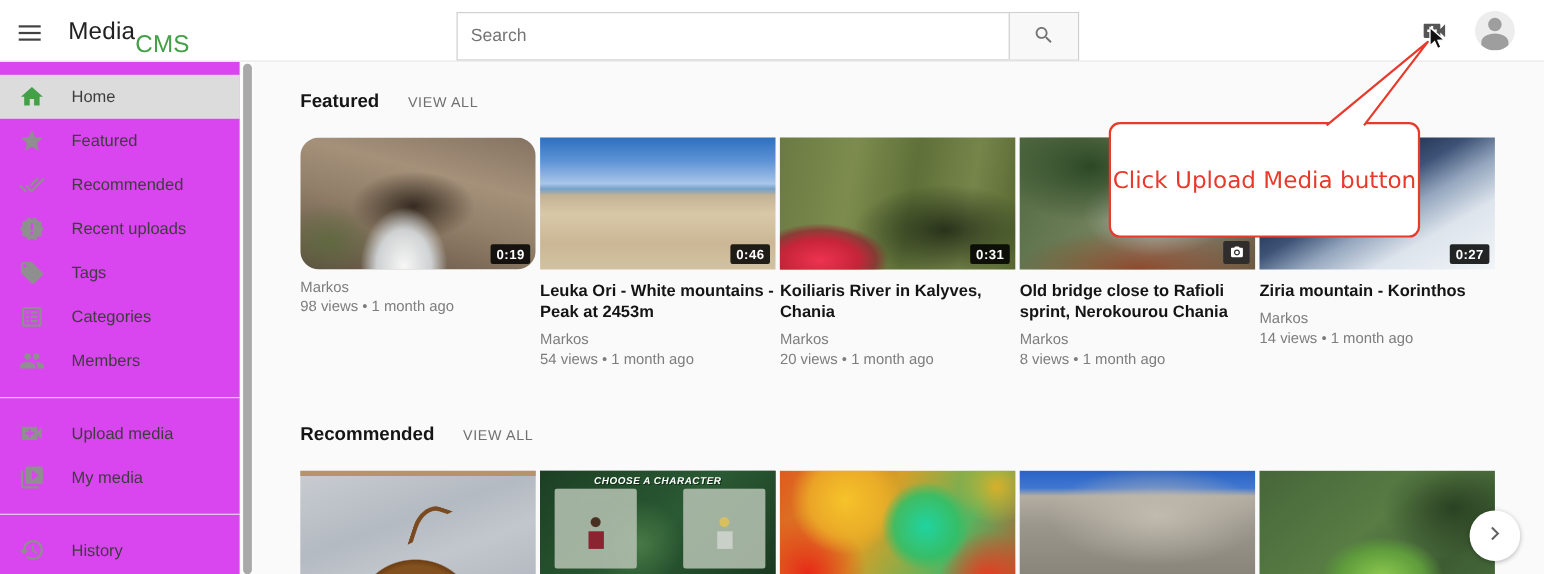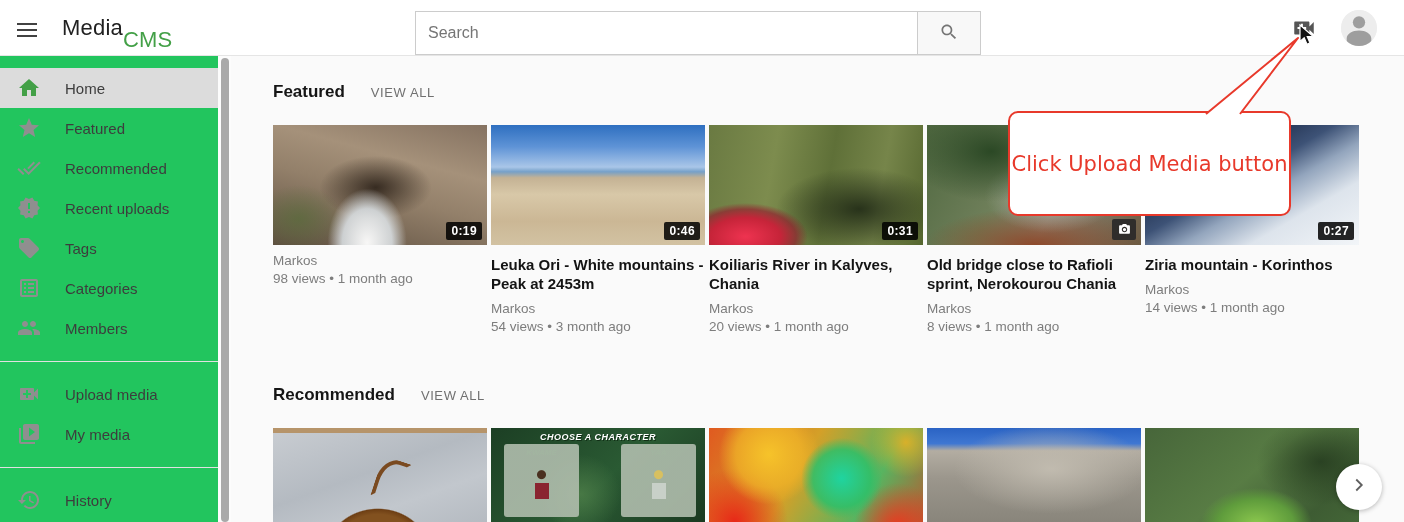--- a/index.html
+++ b/index.html
@@ -31,21 +31,21 @@
   .search-btn svg { width:20px; height:20px; fill:#757575; }
 
   .header-upload { position:absolute; left:1291px; top:15px; width:26px; height:26px; cursor:pointer; }
   .header-upload svg { width:26px; height:26px; fill:#555555; }
   .avatar { position:absolute; left:1341px; top:10px; width:36px; height:36px; border-radius:50%;
     background:#ededed; overflow:hidden; cursor:pointer; }
   .avatar svg { width:36px; height:36px; }
 
   
   .sidebar { position:absolute; left:0; top:56px; width:218px; height:466px;
-    background:#22c55e; z-index:10; padding-top:12px; }
+    background:#d946ef; z-index:10; padding-top:12px; }
   .sb-item { display:flex; align-items:center; height:40px; padding-left:17px; cursor:pointer;
     font-size:15px; font-weight:500; color:#3d3d3d; }
   .sb-item .sb-icon { width:24px; height:24px; margin-right:24px; flex:0 0 24px; }
   .sb-item .sb-icon svg { width:24px; height:24px; fill:#8f8f8f; }
   .sb-item.active { background:#dcdcdc; }
   .sb-item.active .sb-icon svg { fill:#43a047; }
   .sb-divider { height:1px; background:#e1e1e1; margin:13px 0 12px 0; }
 
   .v-scrollbar { position:absolute; left:218px; top:56px; width:13px; height:466px; background:#fcfcfc; z-index:11; }
   .v-thumb { position:absolute; left:3px; top:2px; width:8px; height:464px; background:#a9a9a9; border-radius:4px; }
@@ -67,21 +67,21 @@
   .cam-badge svg { width:13px; height:13px; fill:#ffffff; }
   .card-title { margin-top:10px; font-size:15px; font-weight:700; line-height:19px; color:#141414; }
   .card-author { margin-top:7px; font-size:13.5px; color:#7d7d7d; line-height:18px; }
   .card-meta { font-size:13.5px; color:#7d7d7d; line-height:18px; }
 
   
   .thumb-f1 { background:
     radial-gradient(ellipse 55px 75px at 44% 98%, rgba(255,255,255,.95), rgba(228,236,242,.8) 45%, transparent 72%),
     radial-gradient(ellipse 80px 45px at 48% 52%, rgba(38,28,20,.85), transparent 70%),
     radial-gradient(ellipse 60px 45px at 12% 78%, rgba(88,108,58,.7), transparent 75%),
-    linear-gradient(15deg, #5e4f40, #93806a 45%, #a5917a 68%, #857261); }
+    linear-gradient(15deg, #5e4f40, #93806a 45%, #a5917a 68%, #857261); border-radius: 17px; }
   .thumb-f2 { background: linear-gradient(180deg,
     #2e6fc0 0%, #5e93d6 18%, #a9c6e8 35%, #76a0c8 39%,
     #c4b294 44%, #d8c8a8 58%, #cbb795 80%, #d2c2a2 100%); }
   .thumb-f3 { background:
     radial-gradient(ellipse 78px 42px at 17% 93%, #ee3350, #c62439 45%, rgba(150,25,45,.65) 65%, transparent 80%),
     radial-gradient(ellipse 110px 55px at 70% 70%, rgba(32,42,22,.9), transparent 75%),
     linear-gradient(100deg, #6a7a42 0%, #7d8c4e 30%, #5f7038 55%, #76854a 78%, #55662f 100%); }
   .thumb-f4 { background:
     radial-gradient(ellipse 115px 70px at 30% 22%, rgba(38,68,33,.92), transparent 72%),
     radial-gradient(ellipse 95px 55px at 58% 58%, rgba(188,194,188,.75), transparent 70%),
@@ -269,21 +269,21 @@
         <div class="card-author">Markos</div>
         <div class="card-meta">98 views • 1 month ago</div>
       </div>
 
       <div class="card">
         <div class="thumb thumb-f2">
           <span class="duration">0:46</span>
         </div>
         <div class="card-title">Leuka Ori - White mountains - Peak at 2453m</div>
         <div class="card-author">Markos</div>
-        <div class="card-meta">54 views • 3 month ago</div>
+        <div class="card-meta">54 views • 1 month ago</div>
       </div>
 
       <div class="card">
         <div class="thumb thumb-f3">
           <span class="duration">0:31</span>
         </div>
         <div class="card-title">Koiliaris River in Kalyves, Chania</div>
         <div class="card-author">Markos</div>
         <div class="card-meta">20 views • 1 month ago</div>
       </div>

